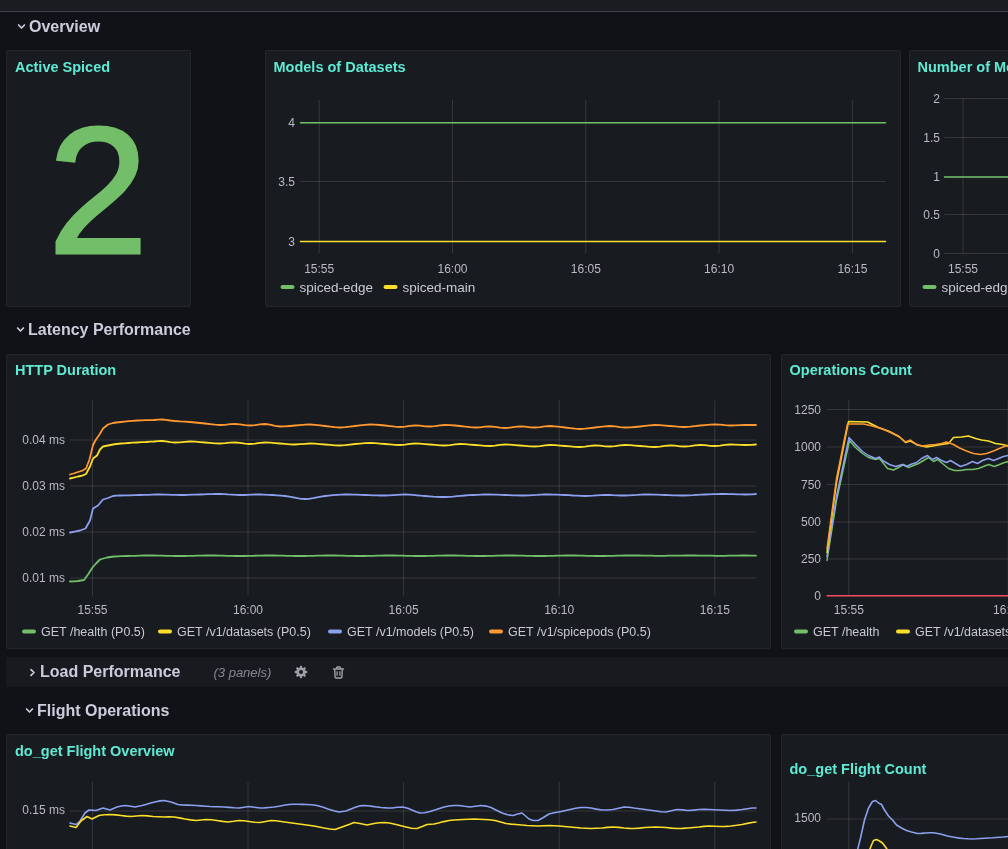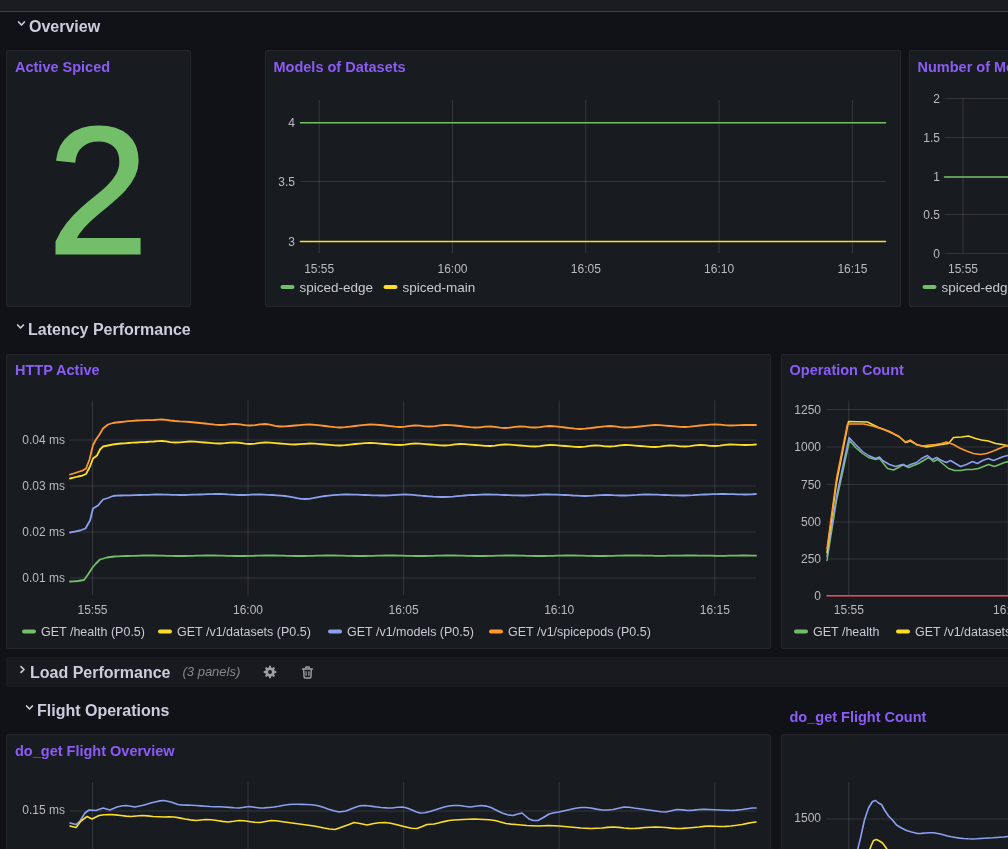--- a/index.html
+++ b/index.html
@@ -1,33 +1,33 @@
 <!DOCTYPE html>
 <html><head><meta charset="utf-8"><style>
 *{margin:0;padding:0;box-sizing:border-box}
 html,body{width:1008px;height:849px;overflow:hidden;background:#111217;font-family:"Liberation Sans",sans-serif;position:relative}
 .panel{position:absolute;background:#181b1f;border:1px solid #24262c;border-radius:2px}
-.ptitle{position:absolute;font-size:14.5px;font-weight:700;color:#8b5cf6;letter-spacing:0;line-height:14px;white-space:nowrap}
-.rowhead{position:absolute;display:flex;font-size:16px;font-weight:700;color:#ccccdc;white-space:nowrap}
+.ptitle{position:absolute;font-size:14.5px;font-weight:700;color:#5eead4;letter-spacing:0;line-height:14px;white-space:nowrap}
+.rowhead{position:absolute;display:flex;align-items:center;font-size:16px;font-weight:700;color:#ccccdc;white-space:nowrap}
 .rowhead svg{margin-right:2px}
 .chart{position:absolute}
 svg text{font-family:"Liberation Sans",sans-serif}
 </style></head><body>
 <div style="position:absolute;left:0;top:0;width:1008px;height:12px;background:#1b1c21;border-bottom:1px solid #404148"></div>
 
 <div class="rowhead" style="left:16px;top:18px;height:17px"><svg width="11" height="11" viewBox="0 0 11 11">
       <path d="M2.6 4 L5.5 7 L8.4 4" stroke="#ccccdc" stroke-width="1.7" fill="none" stroke-linecap="round" stroke-linejoin="round"></path>
     </svg>Overview</div>
 <div class="rowhead" style="left:15px;top:321px;height:17px"><svg width="11" height="11" viewBox="0 0 11 11">
       <path d="M2.6 4 L5.5 7 L8.4 4" stroke="#ccccdc" stroke-width="1.7" fill="none" stroke-linecap="round" stroke-linejoin="round"></path>
     </svg>Latency Performance</div>
 <div style="position:absolute;left:6px;top:657px;width:1002px;height:30px;background:#191a1f"></div>
-<div class="rowhead" style="left:17px;top:663.5px;height:17px"><svg width="11" height="11" viewBox="0 0 11 11">
+<div class="rowhead" style="left:27px;top:663.5px;height:17px"><svg width="11" height="11" viewBox="0 0 11 11">
       <path d="M4 2.6 L7 5.5 L4 8.4" stroke="#ccccdc" stroke-width="1.7" fill="none" stroke-linecap="round" stroke-linejoin="round"></path>
-    </svg>Load Performance<span style="font-weight:400;font-style:italic;font-size:13px;color:rgba(204,204,220,0.6);margin-left:12px">(3 panels)</span><span style="margin-left:23px;display:flex;align-items:center">
+    </svg>Load Performance<span style="font-weight:400;font-style:italic;font-size:13px;color:rgba(204,204,220,0.6);margin-left:33px">(3 panels)</span><span style="margin-left:23px;display:flex;align-items:center">
       <svg width="14" height="14" viewBox="0 0 14 14">
         <path d="M6.11,0.76 L7.89,0.76 L8.17,2.45 L9.39,2.95 L10.78,1.96 L12.04,3.22 L11.05,4.61 L11.55,5.83 L13.24,6.11 L13.24,7.89 L11.55,8.17 L11.05,9.39 L12.04,10.78 L10.78,12.04 L9.39,11.05 L8.17,11.55 L7.89,13.24 L6.11,13.24 L5.83,11.55 L4.61,11.05 L3.22,12.04 L1.96,10.78 L2.95,9.39 L2.45,8.17 L0.76,7.89 L0.76,6.11 L2.45,5.83 L2.95,4.61 L1.96,3.22 L3.22,1.96 L4.61,2.95 L5.83,2.45 Z M9.00,7.00 A2.0,2.0 0 1 0 5.00,7.00 A2.0,2.0 0 1 0 9.00,7.00 Z" fill="#9fa0a7" fill-rule="evenodd"></path>
       </svg>
     </span><span style="margin-left:22px;display:flex;align-items:center">
       <svg width="13" height="13" viewBox="0 0 13 13">
         <path d="M1.5 3 H11.5" stroke="#a0a1a8" stroke-width="1.4" stroke-linecap="round"></path>
         <path d="M4.6 2.8 V1.6 Q4.6 1 5.2 1 H7.8 Q8.4 1 8.4 1.6 V2.8" stroke="#a0a1a8" stroke-width="1.3" fill="none"></path>
         <path d="M2.7 3.2 L3.1 11 Q3.15 12 4.1 12 H8.9 Q9.85 12 9.9 11 L10.3 3.2" stroke="#a0a1a8" stroke-width="1.4" fill="none"></path>
         <path d="M5.1 5.2 V9.8 M7.9 5.2 V9.8" stroke="#a0a1a8" stroke-width="1.2"></path>
       </svg>
@@ -38,24 +38,24 @@
 <div class="panel" style="left:6px;top:50px;width:184.5px;height:256.5px"></div>
 <div class="panel" style="left:264.5px;top:50px;width:636.5px;height:256.5px"></div>
 <div class="panel" style="left:908.5px;top:50px;width:280px;height:256.5px"></div>
 <div class="panel" style="left:6px;top:353.5px;width:765px;height:295.5px"></div>
 <div class="panel" style="left:780.5px;top:353.5px;width:280px;height:295.5px"></div>
 <div class="panel" style="left:6px;top:734px;width:765px;height:300px"></div>
 <div class="panel" style="left:780.5px;top:734px;width:280px;height:300px"></div>
 <div class="ptitle" style="left:15px;top:59.5px">Active Spiced</div>
 <div class="ptitle" style="left:273.5px;top:59.5px">Models of Datasets</div>
 <div class="ptitle" style="left:917.5px;top:59.5px">Number of Models</div>
-<div class="ptitle" style="left:15px;top:363px">HTTP Active</div>
-<div class="ptitle" style="left:789.5px;top:363px">Operation Count</div>
+<div class="ptitle" style="left:15px;top:363px">HTTP Duration</div>
+<div class="ptitle" style="left:789.5px;top:363px">Operations Count</div>
 <div class="ptitle" style="left:15px;top:743.5px">do_get Flight Overview</div>
-<div class="ptitle" style="left:789.5px;top:710px">do_get Flight Count</div>
+<div class="ptitle" style="left:789.5px;top:762px">do_get Flight Count</div>
 <div style="position:absolute;left:6px;top:50px;width:184px;height:256px;display:flex;align-items:center;justify-content:center;padding-top:26px">
     <span style="font-size:180px;font-weight:400;color:#73BF69;-webkit-text-stroke:3px #73BF69;transform:scaleX(1);line-height:1">2</span>
   </div>
 <svg class="chart" style="left:264.5px;top:50px" width="636" height="256" viewBox="264.5 50 636 256">
 <text x="294.5" y="127.0" text-anchor="end" font-size="12" fill="#b9bac4">4</text>
 <line x1="300" y1="122.8" x2="885" y2="122.8" stroke="rgba(204,204,220,0.16)" stroke-width="1"></line>
 <text x="294.5" y="185.7" text-anchor="end" font-size="12" fill="#b9bac4">3.5</text>
 <line x1="300" y1="181.5" x2="885" y2="181.5" stroke="rgba(204,204,220,0.16)" stroke-width="1"></line>
 <text x="294.5" y="245.7" text-anchor="end" font-size="12" fill="#b9bac4">3</text>
 <line x1="300" y1="241.5" x2="885" y2="241.5" stroke="rgba(204,204,220,0.16)" stroke-width="1"></line>

